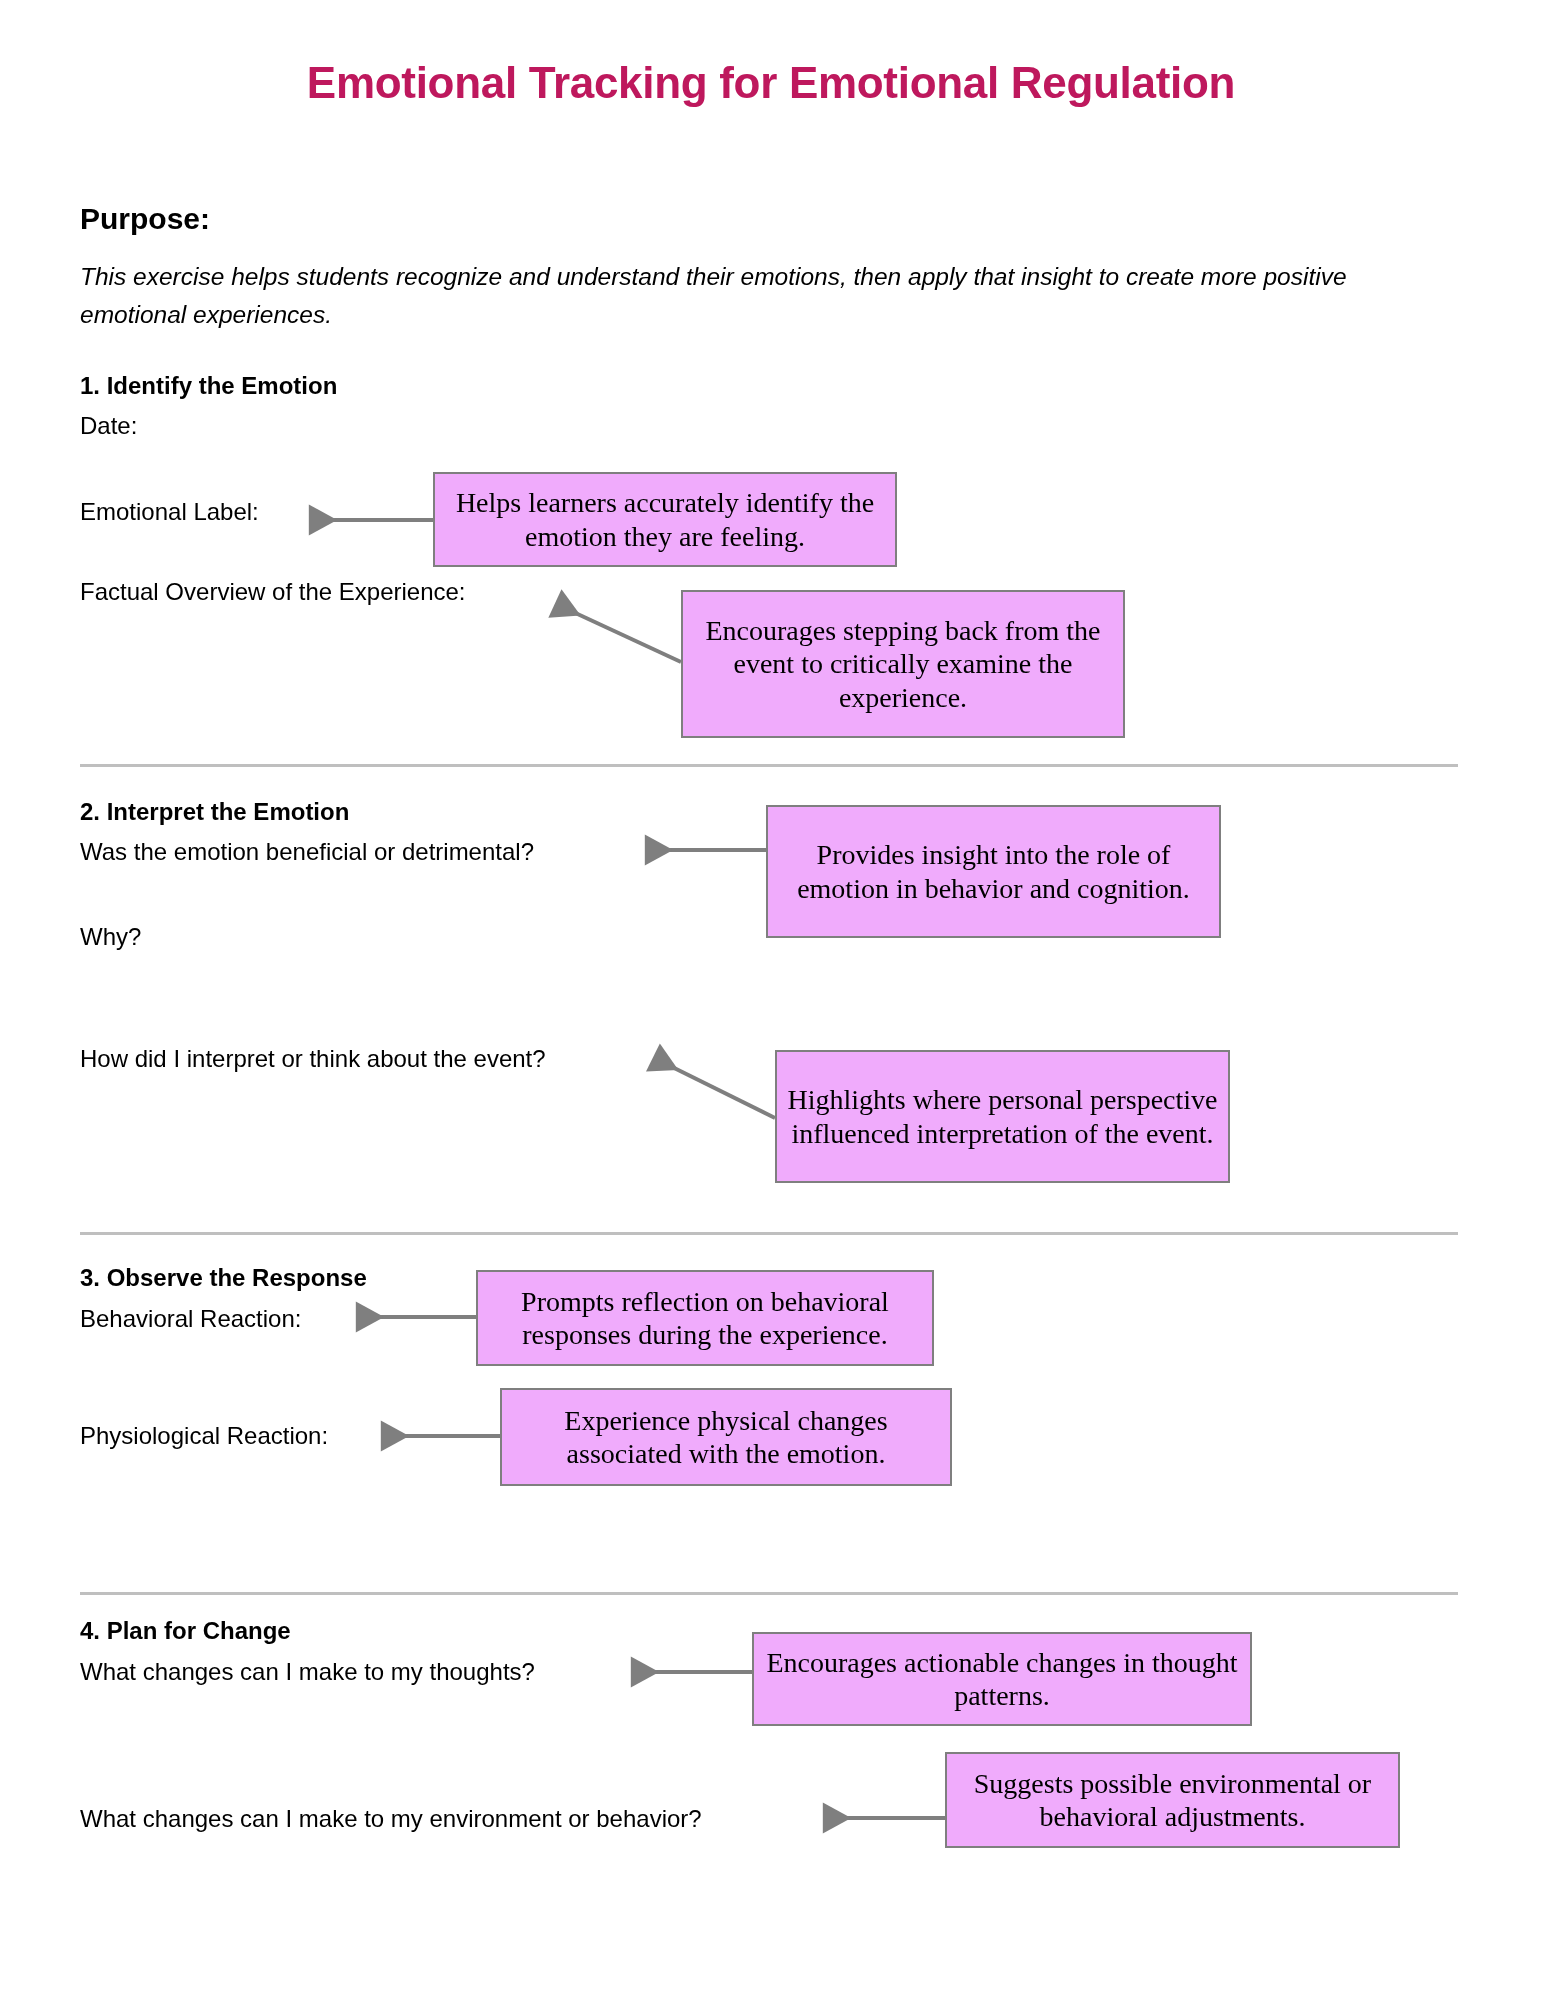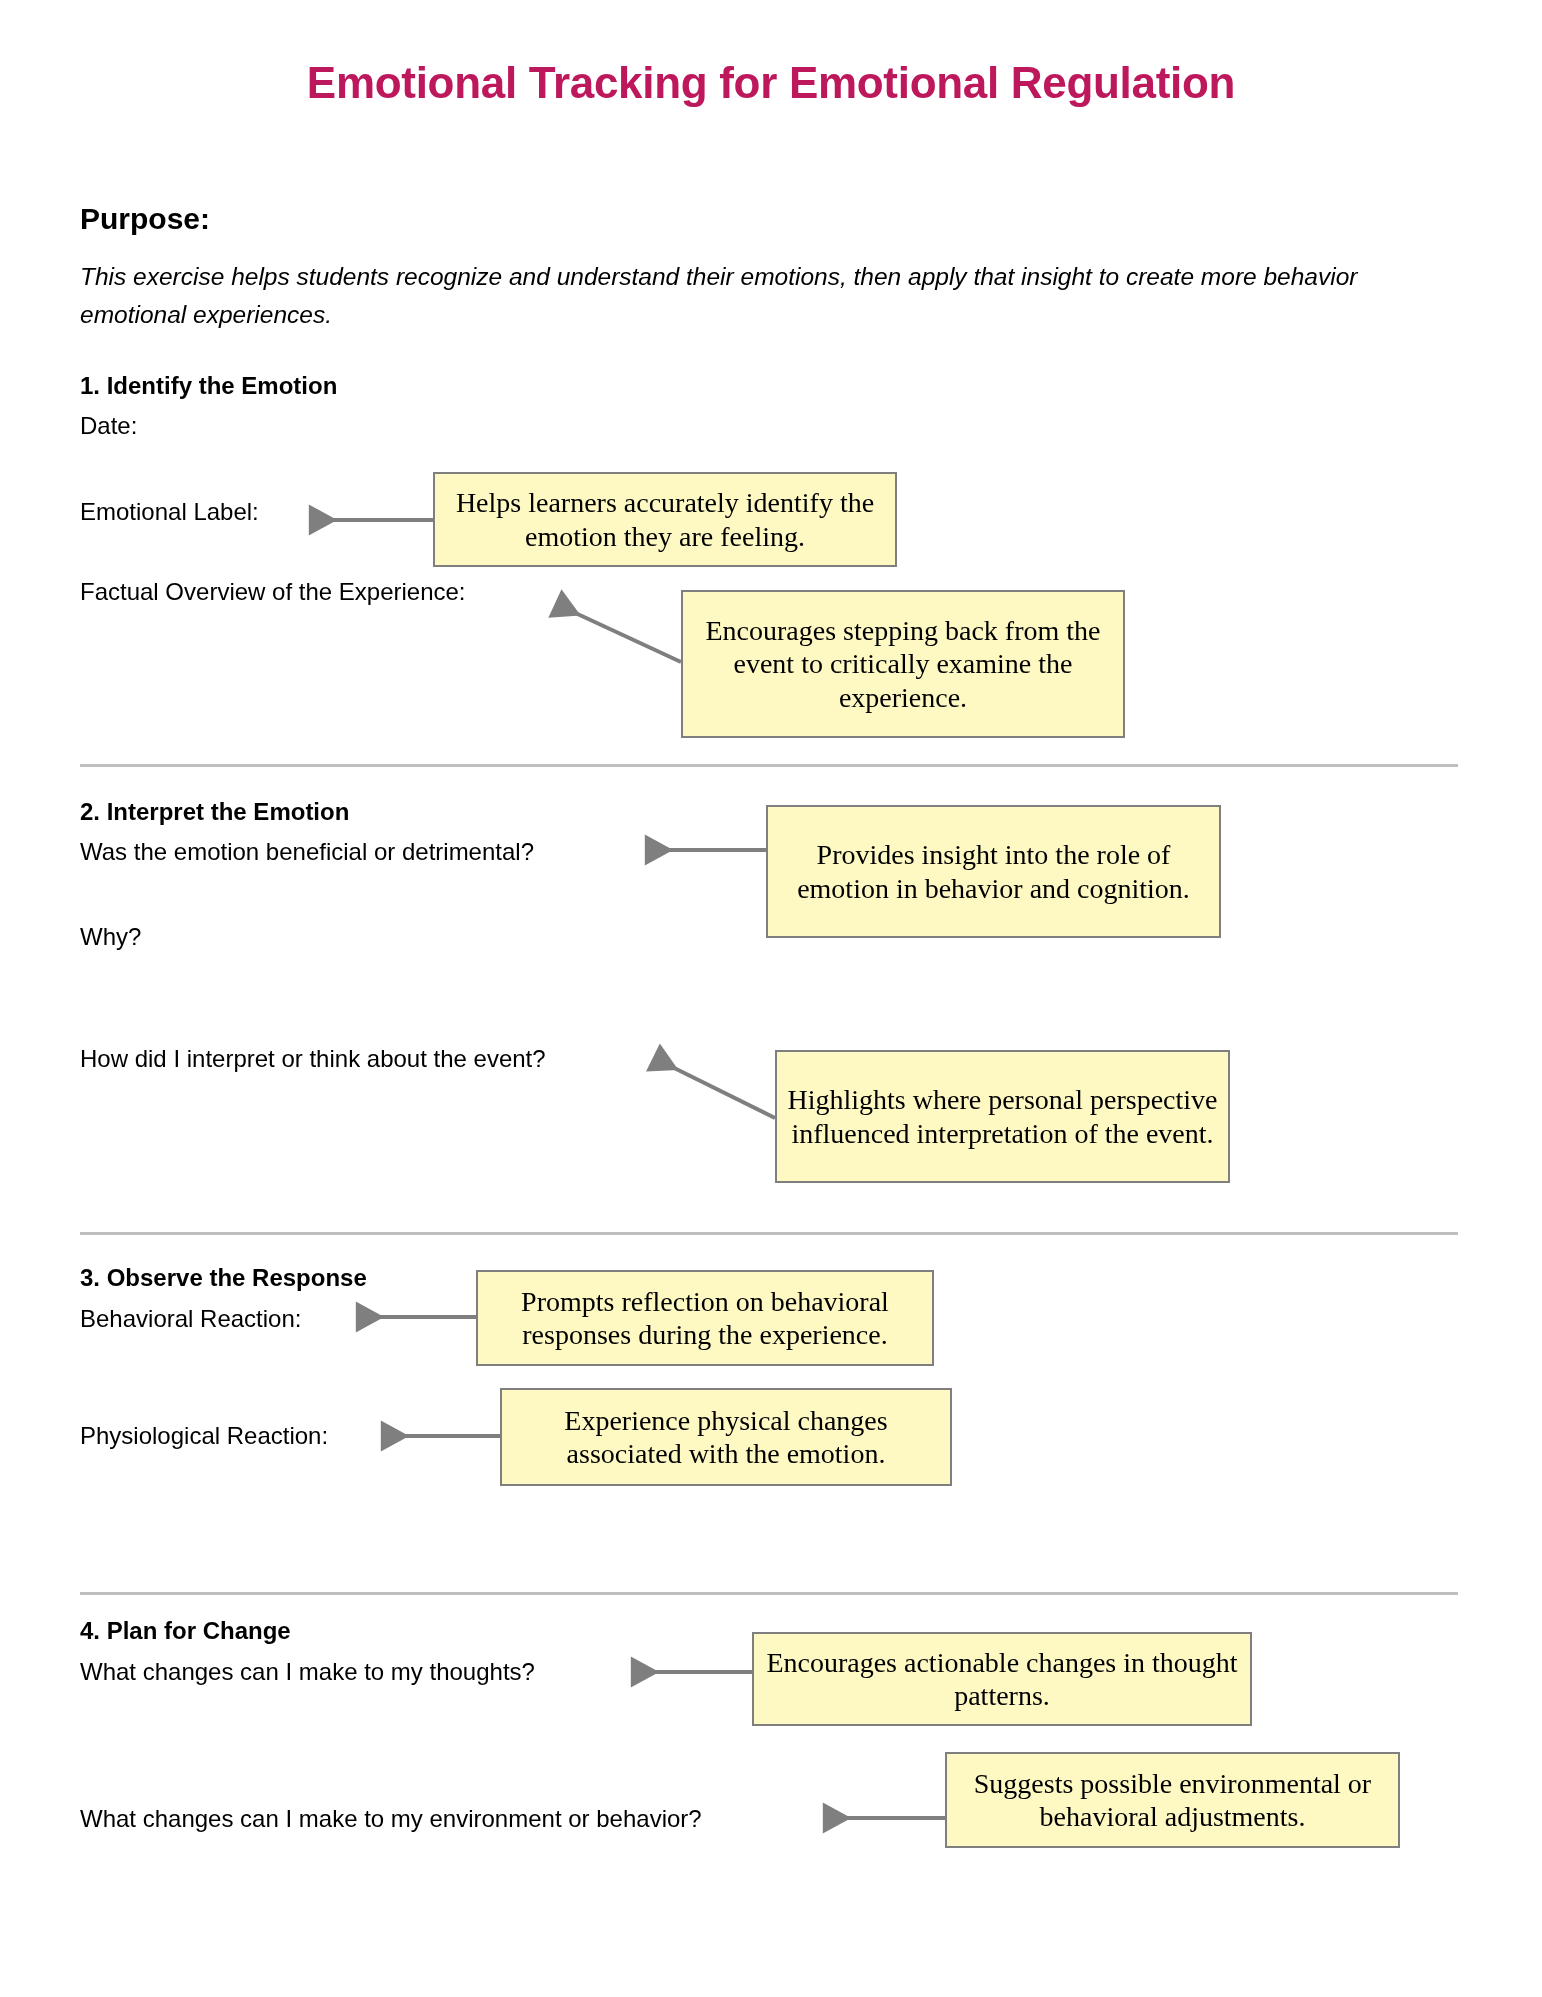--- a/index.html
+++ b/index.html
@@ -70,21 +70,21 @@
     left: 80px;
     width: 1378px;
     height: 3px;
     background: #bfbfbf;
   }
 
   
   .callout {
     position: absolute;
     box-sizing: border-box;
-    background: #fef9c3;
+    background: #f0abfc;
     border: 2px solid #7f7f7f;
     font-family: "Liberation Serif", serif;
     font-size: 28px;
     line-height: 1.18;
     color: #000;
     text-align: center;
     display: flex;
     align-items: center;
     justify-content: center;
     padding: 2px 4px;
@@ -101,21 +101,21 @@
   }
 </style>
 </head>
 <body>
 
 <div id="page">
 
   <div class="doc-title">Emotional Tracking for Emotional Regulation</div>
 
   <div class="purpose-heading">Purpose:</div>
-  <div class="purpose-body">This exercise helps students recognize and understand their emotions, then apply that insight to create more behavior emotional experiences.</div>
+  <div class="purpose-body">This exercise helps students recognize and understand their emotions, then apply that insight to create more positive emotional experiences.</div>
 
   <div class="sec-heading" style="left:80px; top:372px;">1. Identify the Emotion</div>
   <div class="prompt" style="left:80px; top:412px;">Date:</div>
   <div class="prompt" style="left:80px; top:498px;">Emotional Label:</div>
   <div class="prompt" style="left:80px; top:578px;">Factual Overview of the Experience:</div>
 
   <div class="callout" style="left:433px; top:472px; width:464px; height:95px;">
     <span>Helps learners accurately identify the emotion they are feeling.</span>
   </div>
 

